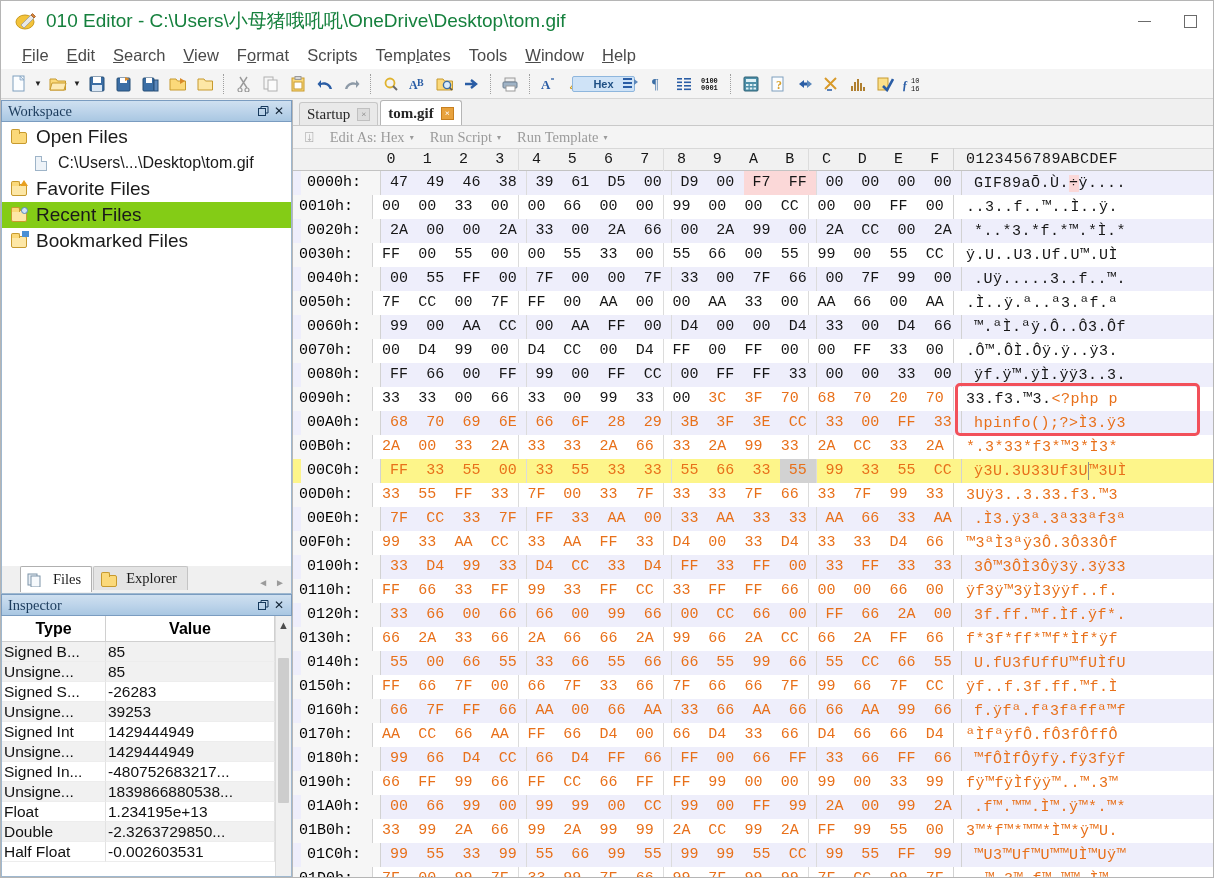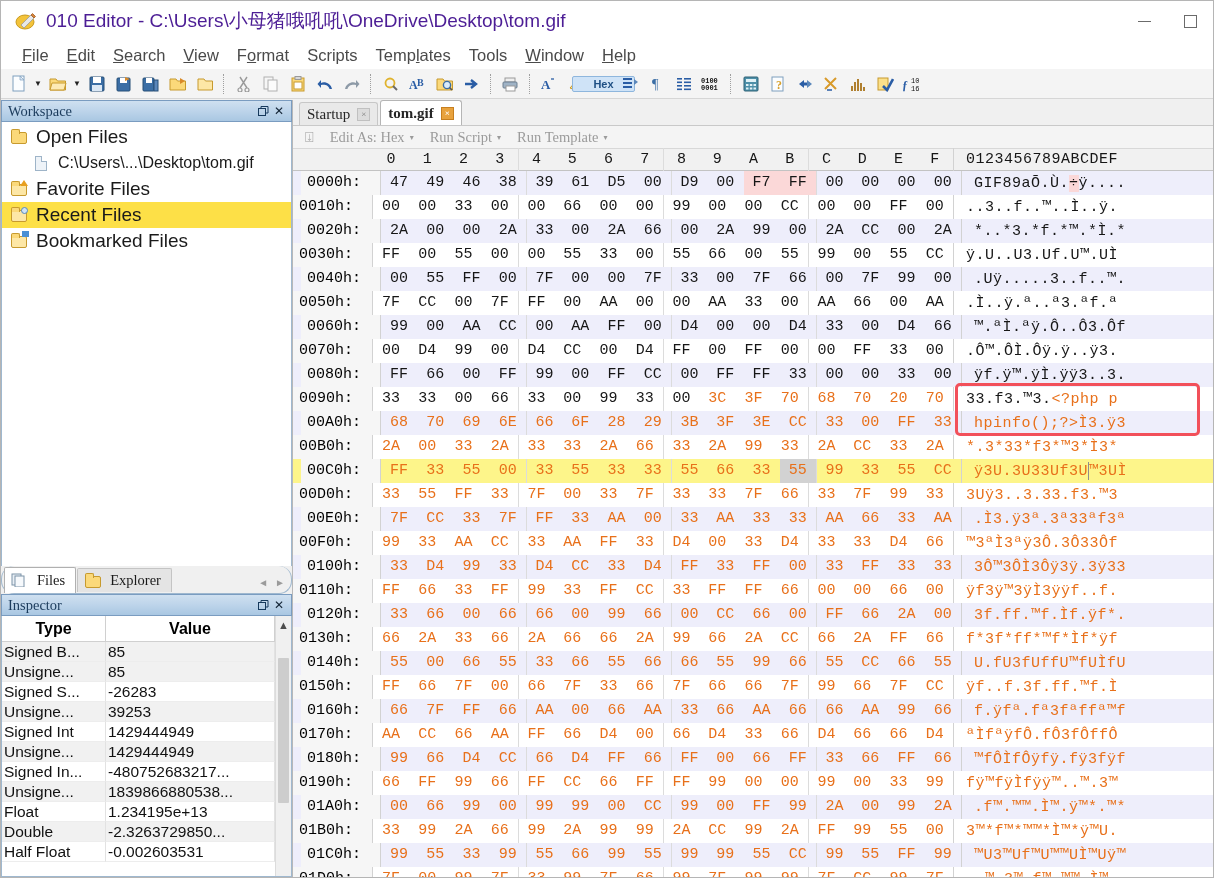--- a/index.html
+++ b/index.html
@@ -27,21 +27,21 @@
     position: relative;
   }
   #app-icon {
     width: 22px; height: 22px;
     margin-right: 9px;
     flex: 0 0 auto;
     position: relative;
   }
   #title-text {
     font-size: 19px;
-    color: #4c1d95;
+    color: #15803d;
     font-family: "Liberation Sans", sans-serif;
     white-space: nowrap;
   }
   .wincontrols {
     position: absolute; right: 0; top: 0;
     height: 40px; display: flex;
   }
   .winbtn {
     width: 46px; height: 40px;
     display: flex; align-items: center; justify-content: center;
@@ -141,21 +141,21 @@
   }
   .tree-row {
     height: 26px;
     display: flex; align-items: center;
     padding-left: 8px;
     font-size: 19px;
     color: #1a1a1a;
     white-space: nowrap;
   }
   .tree-row.indent { padding-left: 30px; font-size: 16px; }
-  .tree-row.sel { background: #fde047; }
+  .tree-row.sel { background: #84cc16; }
   .ico { width: 20px; flex: 0 0 20px; margin-right: 6px; position: relative; height:18px; }
 
   
   .folder {
     position: absolute; left: 1px; top: 4px;
     width: 16px; height: 12px;
     background: #fbd97a;
     border: 1px solid #c79a2e;
     border-radius: 1px 2px 2px 2px;
   }
@@ -191,24 +191,23 @@
     width: 5px; height: 5px; background: #ffffff;
     border-left: 1px solid #9eb4c8; border-bottom: 1px solid #9eb4c8;
   }
 
   
   #ws-tabs {
     height: 28px;
     background: #f0f0f0;
     border-left: 1px solid #9fb8cf; border-right: 1px solid #9fb8cf;
     border-bottom: 1px solid #9fb8cf;
-    display: flex; align-items: center;
-    padding-left: 2px;
+    display: flex; align-items: flex-start;
+    padding-left: 18px;
     position: relative;
-    border-radius: 13px;
   }
   .ws-tab {
     height: 24px;
     display: flex; align-items: center;
     padding: 0 10px 0 6px;
     font-family: "Liberation Serif", serif;
     font-size: 14.5px;
     color: #1a1a1a;
     border: 1px solid #c4c4c4; border-bottom: none;
     background: #e4e4e4;

